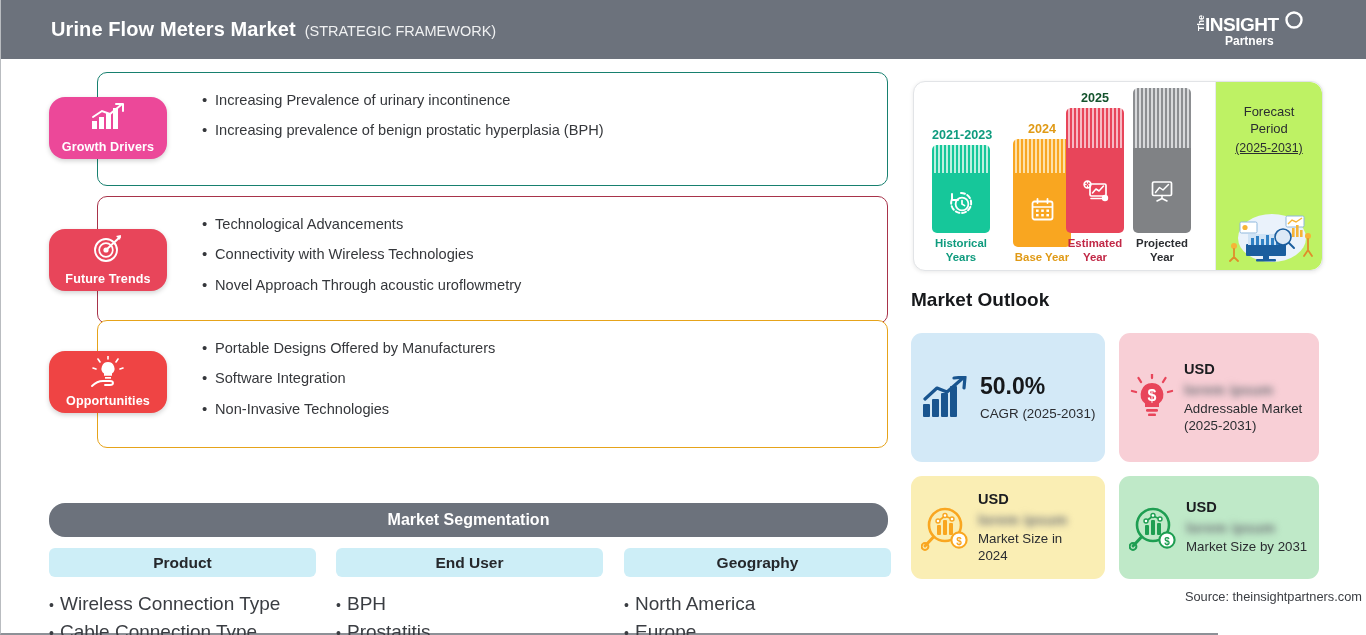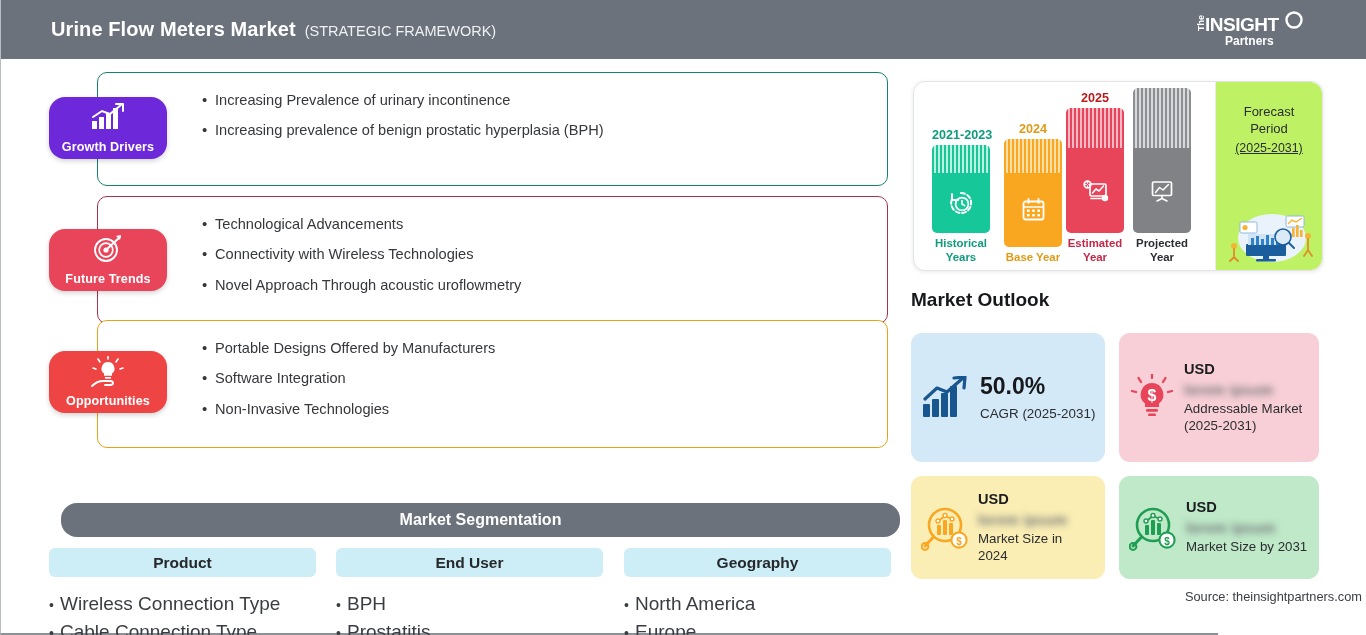--- a/index.html
+++ b/index.html
@@ -60,35 +60,35 @@
   }
   .badge-label {
     color:#fff; font-size:12.6px; font-weight:bold; letter-spacing:0.1px;
     white-space:nowrap;
   }
   .badge-icon { position:absolute; top:5px; left:50%; transform:translateX(-50%); }
 
   
   #pillar-growth { top:13px; }
   #pillar-growth .box { border-color:#17806f; height:114px; }
-  #pillar-growth .badge { left:-48px; top:25px; background:#6d28d9; }
+  #pillar-growth .badge { left:-48px; top:25px; background:#ec4899; }
 
   #pillar-trends { top:137px; }
   #pillar-trends .box { border-color:#a8334a; height:128px; }
   #pillar-trends .badge { left:-48px; top:33px; background:#e8455a; }
 
   #pillar-opp { top:261px; }
   #pillar-opp .box { border-color:#e6a31a; height:128px; }
   #pillar-opp .badge { left:-48px; top:31px; background:#ef4444; }
 
   
   .seg-header {
     position:absolute; left:48px; top:444px; width:839px; height:34px;
     background:#6c727c; border-radius:16px;
-    display:flex; align-items:center; justify-content:center;margin-left:12px;
+    display:flex; align-items:center; justify-content:center;
   }
   .seg-header-label { color:#fff; font-size:16px; font-weight:bold; }
 
   .seg-cols { position:absolute; left:48px; top:489px; width:839px; }
   .seg-col { position:absolute; top:0; width:267px; }
   .seg-col:nth-child(1){ left:0; }
   .seg-col:nth-child(2){ left:287px; }
   .seg-col:nth-child(3){ left:575px; }
   .seg-pill {
     height:29px; background:#cdeef7; border-radius:6px;
@@ -297,21 +297,21 @@
                 <path d="M13 3 a10 10 0 1 1-9 6" fill="none" stroke="#fff" stroke-width="2" stroke-linecap="round" stroke-dasharray="4 2.6"></path>
                 <path d="M4 4 L4 10 L10 10" fill="none" stroke="#fff" stroke-width="2" stroke-linecap="round" stroke-linejoin="round"></path>
                 <circle cx="14" cy="14" r="6.4" fill="none" stroke="#fff" stroke-width="1.8"></circle>
                 <path d="M14 10.5 L14 14 L16.6 15.6" stroke="#fff" stroke-width="1.7" fill="none" stroke-linecap="round"></path>
               </svg>
             </div>
           </div>
           <div class="tl-caption" style="color:#0f9b7e;">Historical Years</div>
         </div>
 
-        <div class="tl-item" style="left:90px;">
+        <div class="tl-item" style="left:99px;">
           <div class="tl-year" style="color:#e09a16;">2024</div>
           <div class="tl-bar" style="height:108px;">
             <div class="tl-stripe" style="height:34px;background:repeating-linear-gradient(90deg,#f9a620 0 2px,#fde0a8 2px 4px);"></div>
             <div class="tl-solid" style="height:74px;background:#f9a620;">
               <svg width="25" height="25" viewBox="0 0 25 25">
                 <rect x="2.5" y="4.5" width="20" height="18" rx="2" fill="none" stroke="#fff" stroke-width="1.8"></rect>
                 <path d="M2.5 10 H22.5" stroke="#fff" stroke-width="1.6"></path>
                 <path d="M7.5 2 V6 M17.5 2 V6" stroke="#fff" stroke-width="1.8" stroke-linecap="round"></path>
                 <g fill="#fff">
                     <rect x="6" y="12.5" width="2.6" height="2.4"></rect>
@@ -321,21 +321,21 @@
                     <rect x="11.2" y="17" width="2.6" height="2.4"></rect>
                     <rect x="16.4" y="17" width="2.6" height="2.4"></rect>
                   </g>
               </svg>
             </div>
           </div>
           <div class="tl-caption" style="color:#e09a16;">Base Year</div>
         </div>
 
         <div class="tl-item" style="left:152px;">
-          <div class="tl-year" style="color:#b91c1c;">2025</div>
+          <div class="tl-year" style="color:#14532d;">2025</div>
           <div class="tl-bar" style="height:125px;">
             <div class="tl-stripe" style="height:40px;background:repeating-linear-gradient(90deg,#e8455a 0 2px,#f7b9c3 2px 4px);"></div>
             <div class="tl-solid" style="height:85px;background:#e8455a;">
               <svg width="27" height="25" viewBox="0 0 27 25">
                 <rect x="8" y="6" width="16" height="12" rx="1.4" fill="none" stroke="#fff" stroke-width="1.7"></rect>
                 <path d="M10.5 15 L14 11 L17 13 L21.5 8" fill="none" stroke="#fff" stroke-width="1.6" stroke-linecap="round" stroke-linejoin="round"></path>
                 <circle cx="5.5" cy="6.5" r="3.4" fill="none" stroke="#fff" stroke-width="1.6"></circle>
                 <path d="M5.5 3.6 V5 M5.5 8 V9.4 M2.6 6.5 H4 M7 6.5 H8.4" stroke="#fff" stroke-width="1.3" stroke-linecap="round"></path>
                 <path d="M9 20.5 h11" stroke="#fff" stroke-width="1.6" stroke-linecap="round"></path>
                 <circle cx="23" cy="20" r="3.2" fill="#fff"></circle>

